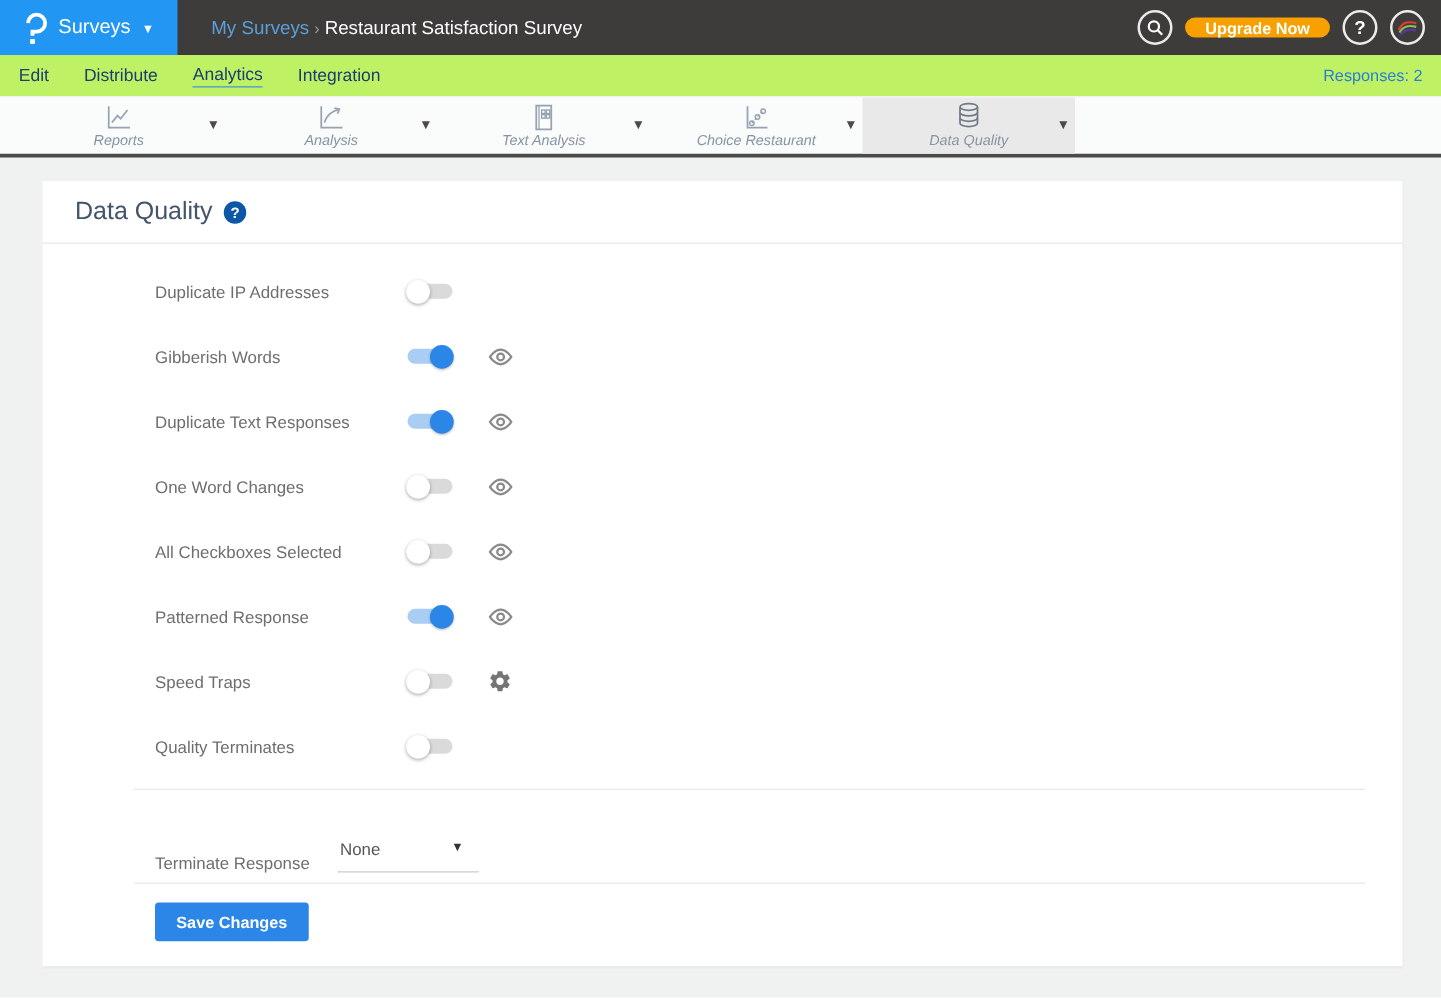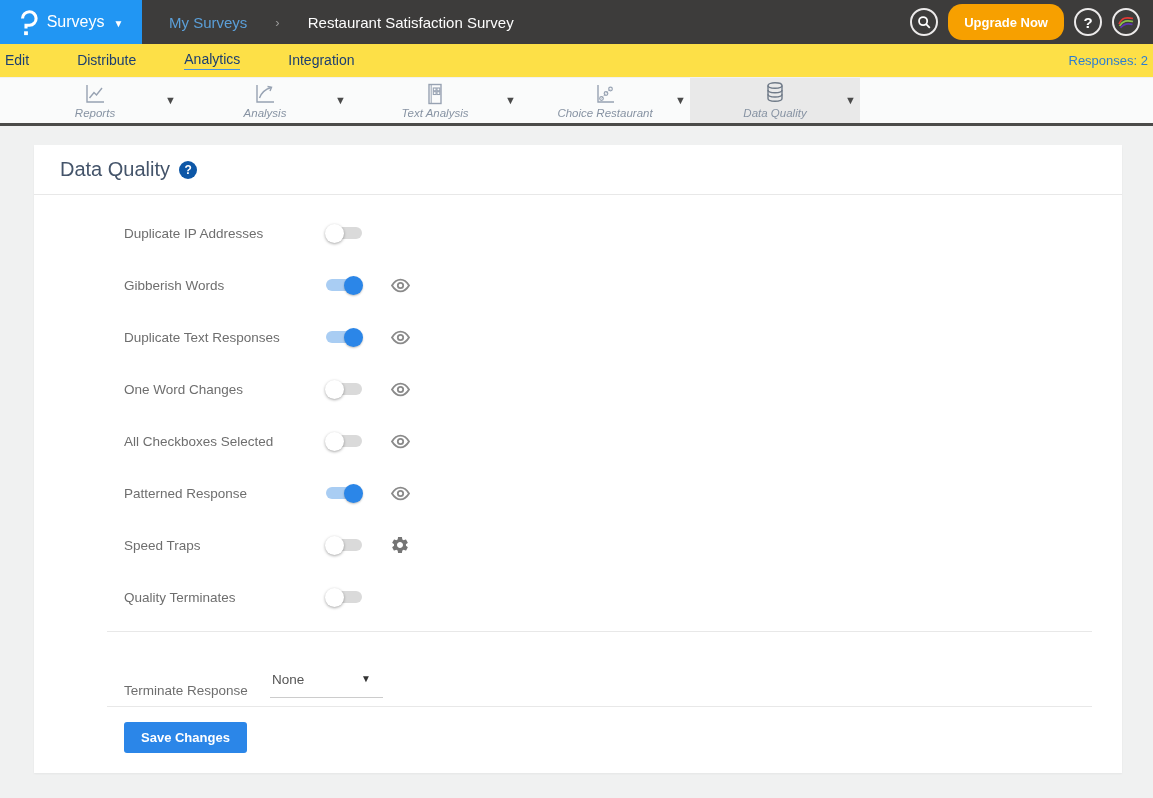--- a/index.html
+++ b/index.html
@@ -4,34 +4,34 @@
 <style>
   * { margin:0; padding:0; box-sizing:border-box; }
   html,body { width:1153px; height:798px; overflow:hidden; }
   body { font-family:"Liberation Sans","DejaVu Sans",sans-serif; background:#f0f1f1; }
 
   
   .topbar { height:44px; background:#3d3c3b; display:flex; align-items:center; }
   .brand { width:142px; height:44px; background:#2196f3; display:flex; align-items:center; justify-content:center; gap:9px; cursor:pointer; }
   .brand-label { color:#fff; font-size:16px; }
   .brand-caret { color:#fff; font-size:10px; margin-top:2px; }
-  .crumbs { display:flex; align-items:center; gap:28px; margin-left:27px; }
+  .crumbs { display:flex; align-items:center; gap:4px; margin-left:27px; }
   .crumb-parent { color:#5b9fd8; font-size:15px; text-decoration:none; cursor:pointer; }
   .crumb-sep { color:#9a9a9a; font-size:13px; }
   .crumb-current { color:#fdfdfd; font-size:15px; }
   .top-actions { margin-left:auto; margin-right:13px; display:flex; align-items:center; gap:10px; }
   .circle-btn { width:28px; height:28px; border:2px solid #eceaea; border-radius:50%; background:transparent;
                 display:flex; align-items:center; justify-content:center; cursor:pointer; color:#fff; }
   .circle-btn.help-q { font-size:15px; font-weight:700; }
-  .upgrade-btn { height:36px; padding:0 16px; background:#f7a000; border:none; border-radius:14px;
+  .upgrade-btn { height:16px; padding:0 16px; background:#f7a000; border:none; border-radius:14px;
                  color:#fff; font-size:13px; font-weight:700; cursor:pointer; font-family:inherit; }
   .avatar-inner { width:20px; height:16px; }
 
   
-  .tabrow { height:33px; background:#fde047; display:flex; align-items:center; padding:0 5px;gap:20px; }
+  .tabrow { height:33px; background:#bef264; display:flex; align-items:center; padding:0 15px; }
   .tab { margin-right:28px; font-size:14px; color:#1c3e70; cursor:pointer; padding-bottom:2px; }
   .tab.active { border-bottom:1px solid #4a90d9; }
   .responses { margin-left:auto; color:#2d7dd2; font-size:13px; }
 
   
   .subnav { height:46px; background:#fafbfb; display:flex; padding-left:10px; border-top:1px solid #f1f1f1; }
   .snitem { width:170px; position:relative; display:flex; flex-direction:column; align-items:center;
             justify-content:center; cursor:pointer; }
   .snitem.active { background:#e9e9e9; }
   .snlabel { font-size:11.5px; color:#8793a3; margin-top:2px;font-style:italic; }

